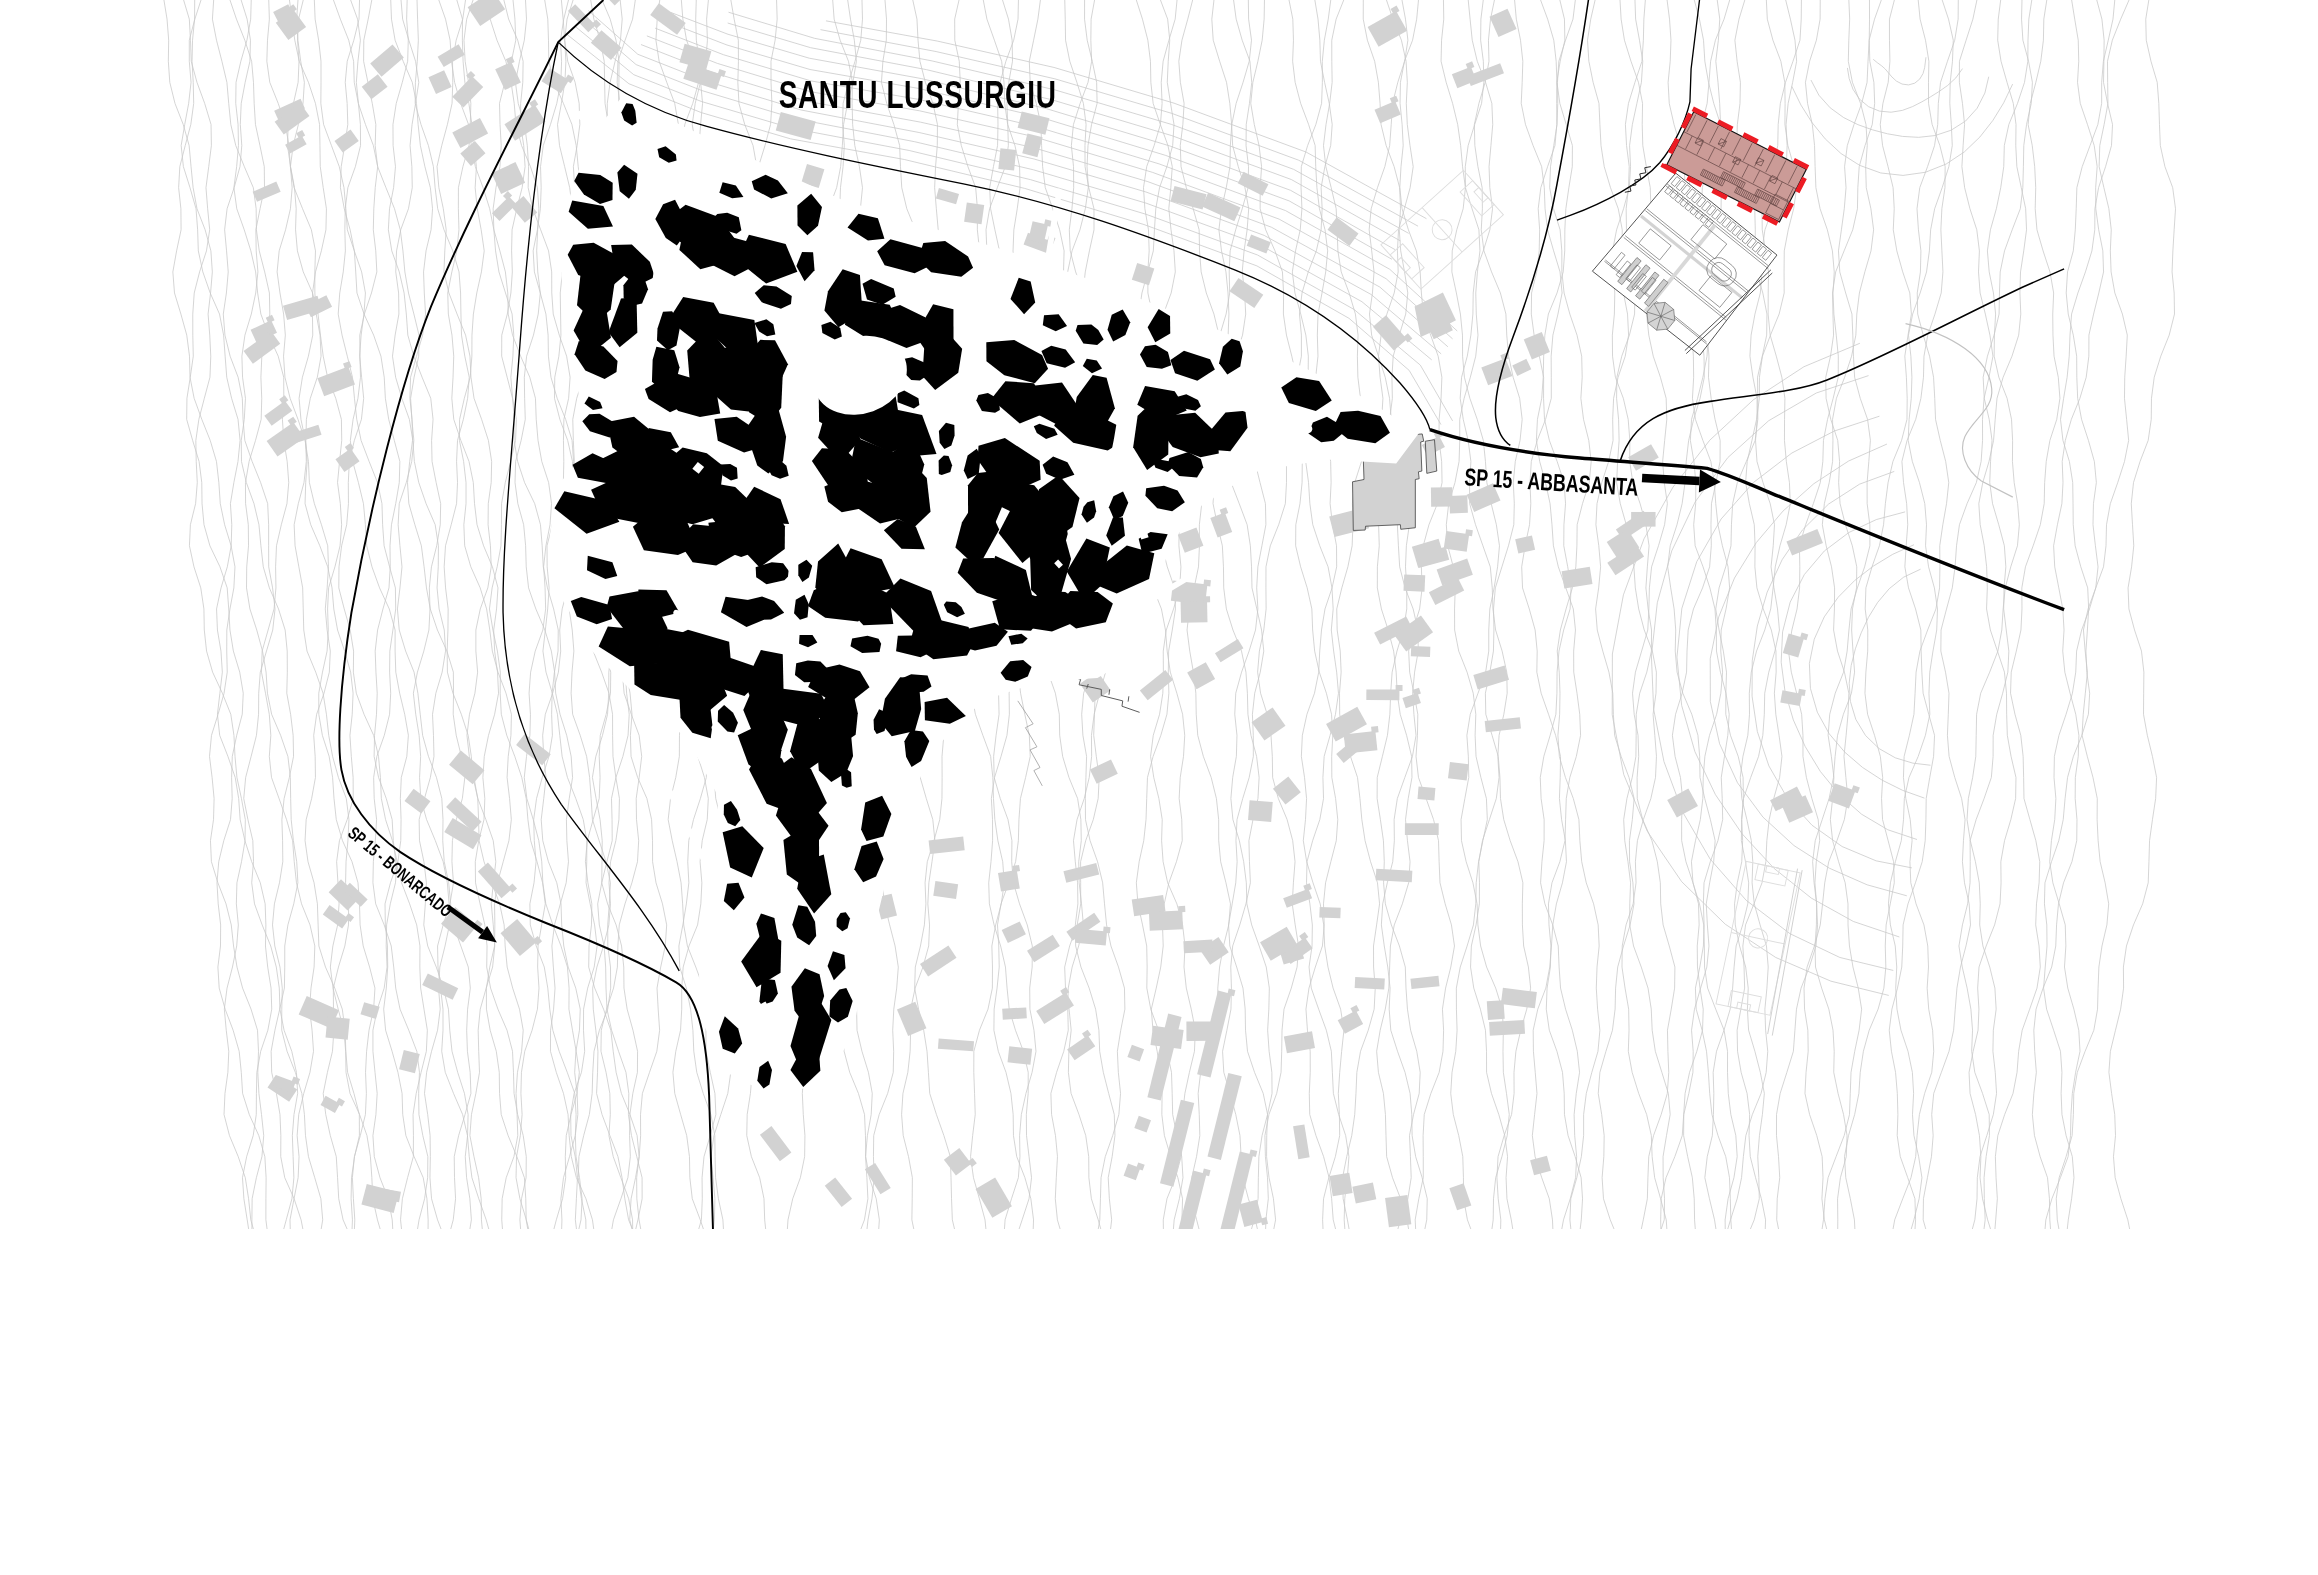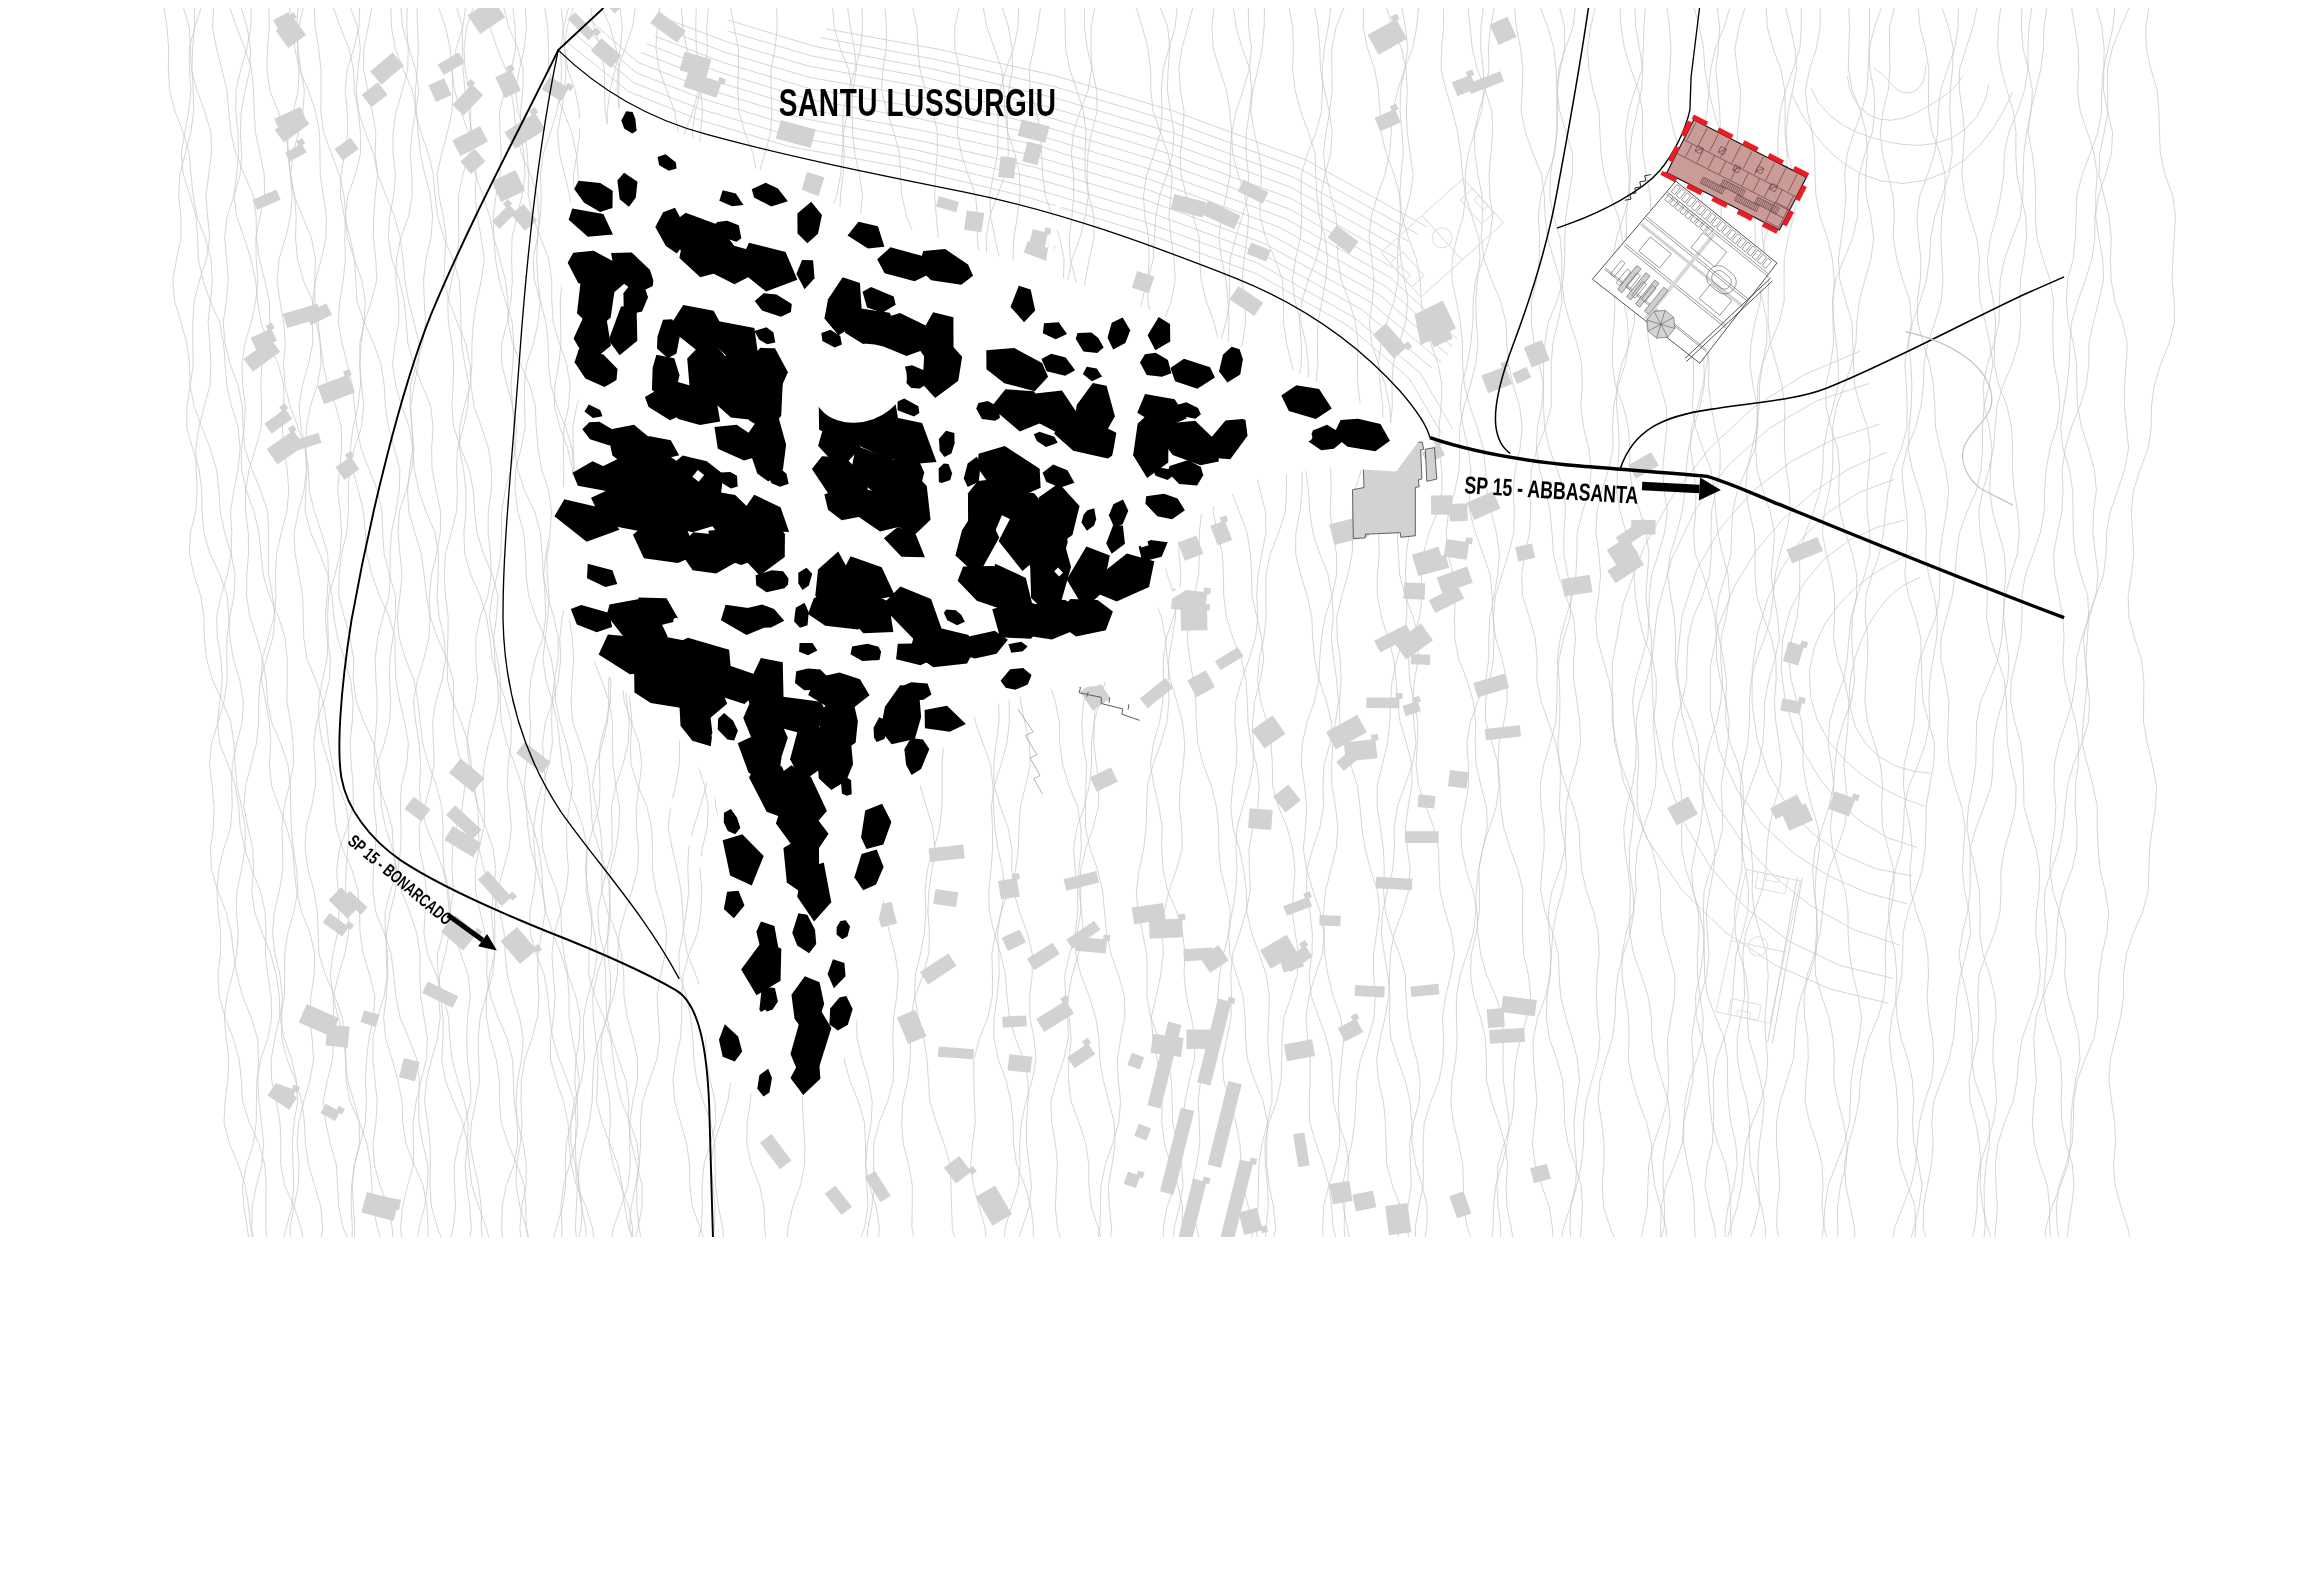--- a/index.html
+++ b/index.html
@@ -1,17 +1,17 @@
 <!DOCTYPE html>
 <html style="font-size:7.9px"><head>
 <meta charset="utf-8">
 <style>
   html,body{margin:0;padding:0;background:#fff;}
   .stage{position:relative;width:2319px;height:1229px;background:#ffffff;overflow:hidden;
-         font-family:"Liberation Sans", sans-serif;margin-top:8px;}
+         font-family:"Liberation Sans", sans-serif;}
   svg{position:absolute;left:0;top:0;width:100%;height:100%;}
   svg text{font-family:"Liberation Sans", sans-serif;font-weight:700;fill:#000;}
 </style>
 </head>
 <body>
 
 <div class="stage">
 <svg id="map" viewBox="0 0 4724 3209">
 
   <g id="g-contours">

